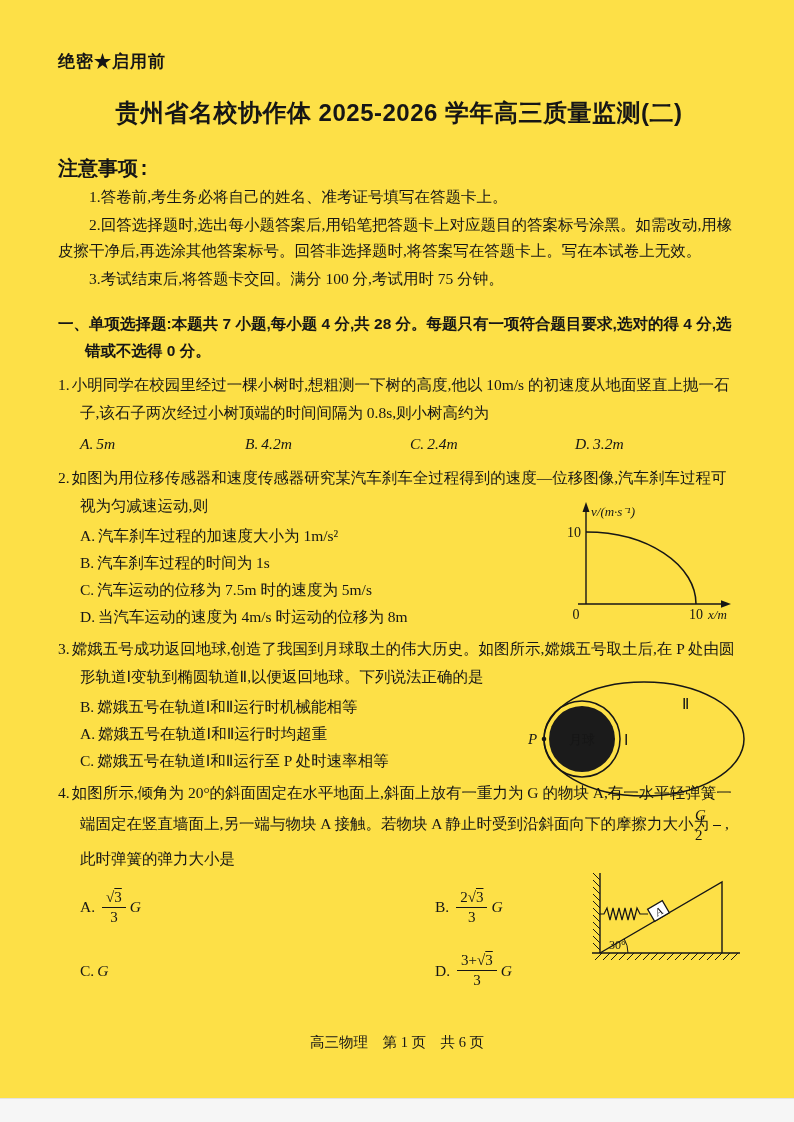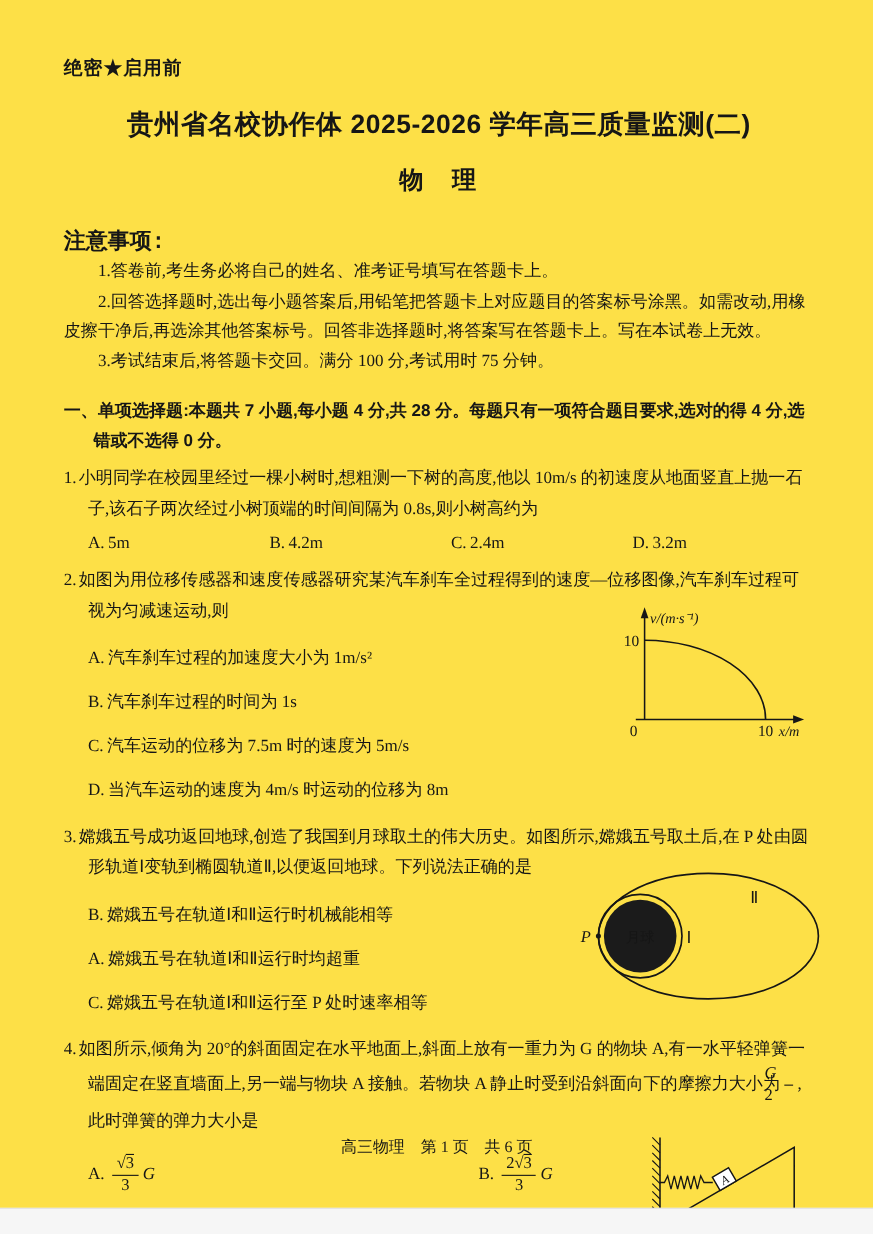--- a/index.html
+++ b/index.html
@@ -36,26 +36,26 @@
   .section-heading {
     font-family: Liberation Sans, sans-serif;
     font-weight: 700; font-size: 15.5px; line-height: 27px;
     margin: 18px 0 0; padding-left: 27px; text-indent: -27px;
   }
 
   .question { position: relative; margin-top: 7px; }
   .q-text { margin: 0; font-size: 15.5px; line-height: 28px; padding-left: 22px; text-indent: -22px; }
   .q-num { margin-right: 2px; }
 
-  .options-row { display: flex; padding-left: 22px; margin-top: 4px; font-size: 15.5px; line-height: 26px; }
+  .options-row { display: flex; padding-left: 22px; margin-top: 4px; font-size: 15.5px; line-height: 26px; font-style: italic; }
   .options-row .opt { width: 173px; }
   .opt-label { margin-right: 3px; }
 
   .options-col { padding-left: 22px; margin-top: 2px; font-size: 15.5px; }
-  .options-col .opt { margin: 17px 0; line-height: 23px; max-width: 460px; }
+  .options-col .opt { margin: 4px 0; line-height: 23px; max-width: 460px; }
 
   .fig { position: absolute; }
   .fig-graph  { right: 2px;  top: 36px; text-align: center; }
   .fig-orbit  { right: -12px; top: 40px; }
   .fig-incline{ right: -4px; top: 88px; }
   .fig svg { display: block; }
   .fig text { font-family: "Liberation Serif", serif; fill: #161616; }
 
   .q4-options {
     display: grid; grid-template-columns: 355px auto;
@@ -80,21 +80,20 @@
   }
 </style>
 </head>
 <body>
 
 <div class="page">
   <div class="inner">
 
     <div class="classification">绝密★启用前</div>
     <h1 class="title">贵州省名校协作体 2025-2026 学年高三质量监测(二)</h1>
-    <h2 class="subject">物　理</h2>
 
     <div class="notice">
       <div class="notice-heading">注意事项:</div>
       <p class="notice-item">1.答卷前,考生务必将自己的姓名、准考证号填写在答题卡上。</p>
       <p class="notice-item">2.回答选择题时,选出每小题答案后,用铅笔把答题卡上对应题目的答案标号涂黑。如需改动,用橡皮擦干净后,再选涂其他答案标号。回答非选择题时,将答案写在答题卡上。写在本试卷上无效。</p>
       <p class="notice-item">3.考试结束后,将答题卡交回。满分 100 分,考试用时 75 分钟。</p>
     </div>
 
     <p class="section-heading">一、单项选择题:本题共 7 小题,每小题 4 分,共 28 分。每题只有一项符合题目要求,选对的得 4 分,选错或不选得 0 分。</p>
 

